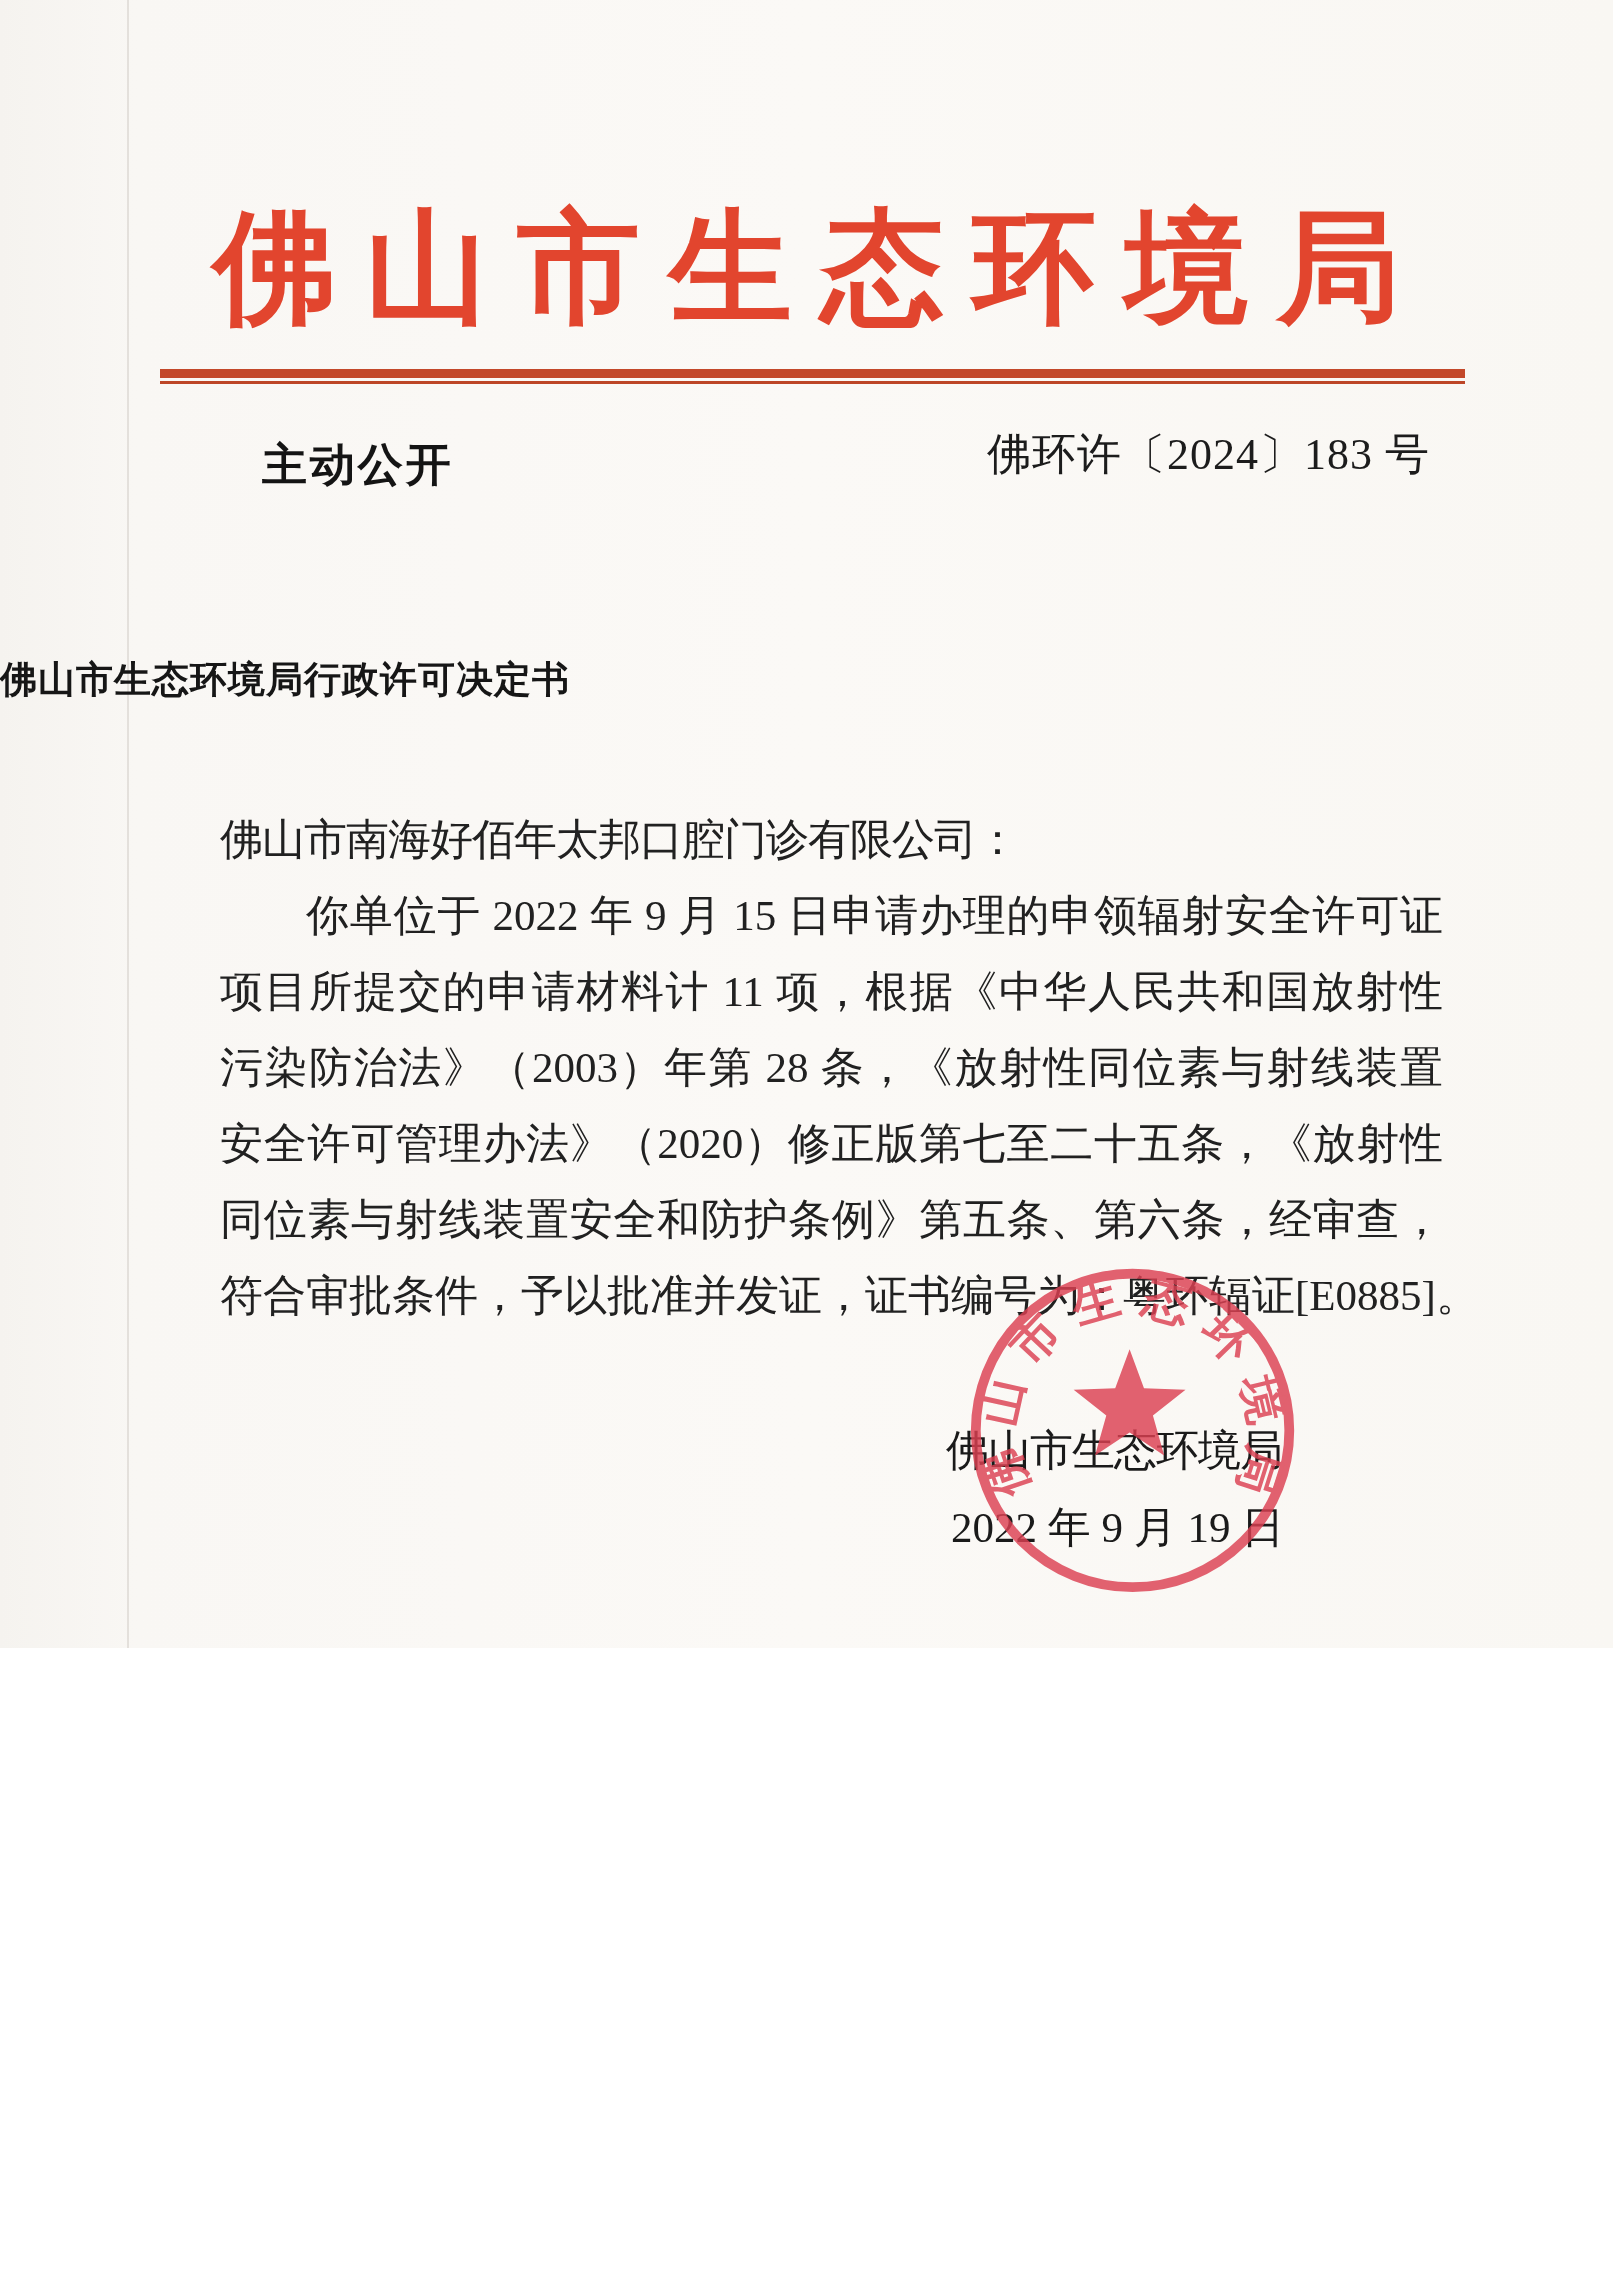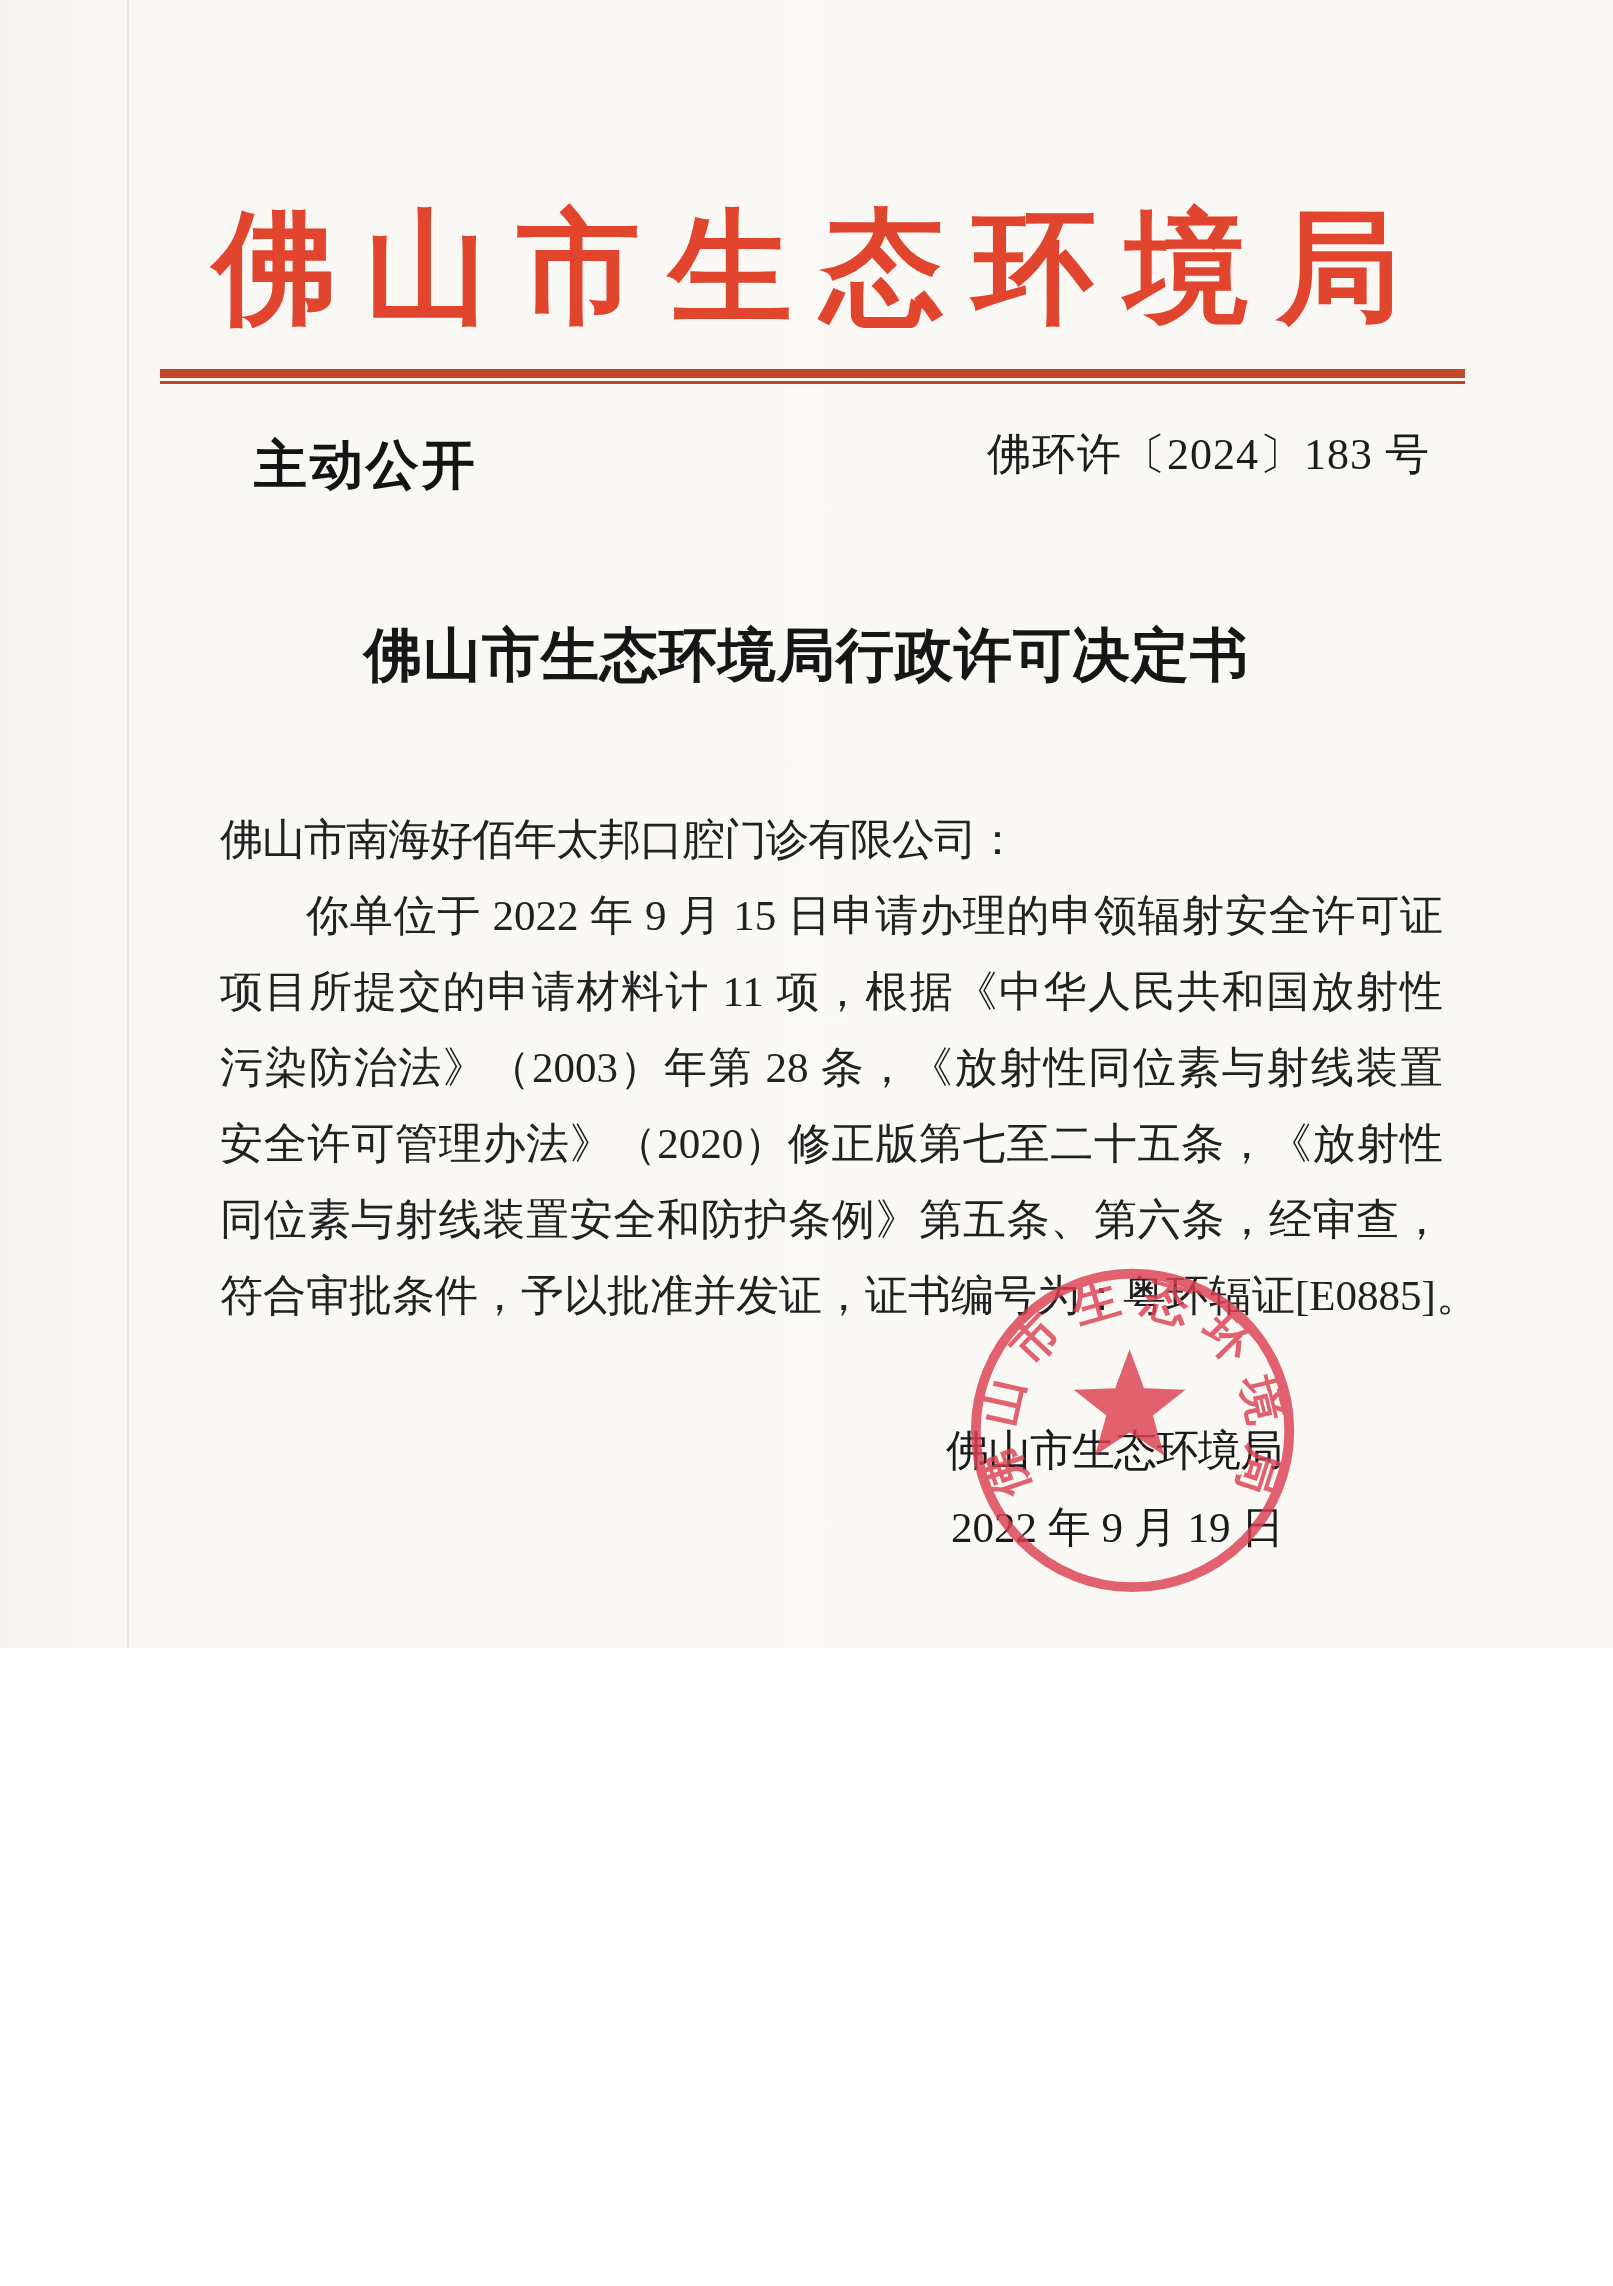--- a/index.html
+++ b/index.html
@@ -23,32 +23,32 @@
     text-align:center;
     font-weight:bold;font-size:123px;line-height:129px;
     letter-spacing:29px;text-indent:29px;
     color:#e2452e;
     font-family:"Liberation Serif","DejaVu Serif",serif;
   }
   .rule-top-thick{position:absolute;left:160px;top:369px;width:1305px;height:8.8px;background:#c3482a;}
   .rule-top-thin {position:absolute;left:160px;top:381px;width:1305px;height:2.9px;background:#bd4627;}
 
   .meta-open{
-    position:absolute;left:254px;top:439px;
+    position:absolute;left:262px;top:439px;
     font-family:"Liberation Sans","DejaVu Sans",sans-serif;
-    font-weight:700;font-size:53px;line-height:51px;letter-spacing:2.9px;color:#141414;
+    font-weight:700;font-size:45px;line-height:51px;letter-spacing:2.9px;color:#141414;
   }
   .meta-num{
     position:absolute;right:183px;top:429px;
     font-size:44px;line-height:51px;letter-spacing:1px;color:#1c1c1c;
   }
 
   .doc-title{
-    position:absolute;left:0;top:619px;width:1613px;
-    text-align:center;font-weight:bold;font-size:58px;line-height:73px;
+    position:absolute;left:0;top:643px;width:1613px;
+    font-weight:bold;font-size:37px;line-height:73px;
     letter-spacing:1px;color:#161616;
   }
 
   .body-block{position:absolute;left:220px;top:802px;width:1223px;color:#212121;}
   .bline{
     font-size:43px;line-height:76px;height:76px;white-space:nowrap;
     text-align:justify;text-align-last:justify;
   }
   .bline.salutation{text-align:left;text-align-last:left;letter-spacing:-1px;}
   .bline.indent{text-indent:86px;}

